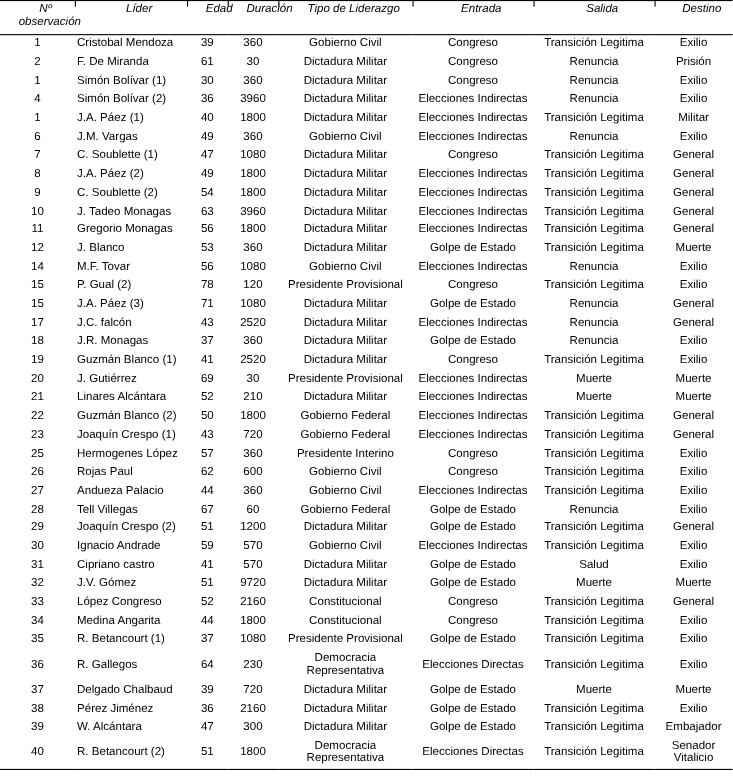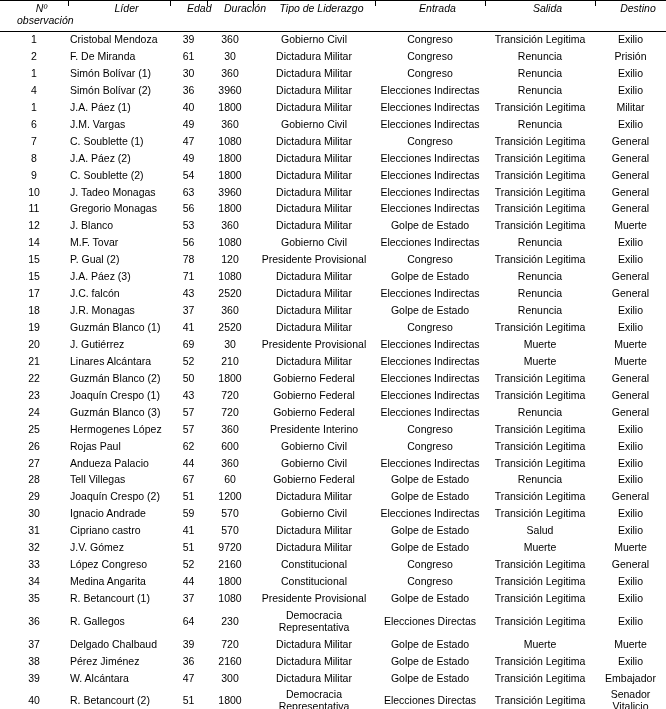--- a/index.html
+++ b/index.html
@@ -315,30 +315,20 @@
           <td>23</td>
           <td class="lider">Joaquín Crespo (1)</td>
           <td>43</td>
           <td>720</td>
           <td>Gobierno Federal</td>
           <td>Elecciones Indirectas</td>
           <td>Transición Legitima</td>
           <td>General</td>
         </tr>
         <tr>
-          <td>24</td>
-          <td class="lider">Guzmán Blanco (3)</td>
-          <td>57</td>
-          <td>720</td>
-          <td>Gobierno Federal</td>
-          <td>Elecciones Indirectas</td>
-          <td>Renuncia</td>
-          <td>General</td>
-        </tr>
-        <tr>
           <td>25</td>
           <td class="lider">Hermogenes López</td>
           <td>57</td>
           <td>360</td>
           <td>Presidente Interino</td>
           <td>Congreso</td>
           <td>Transición Legitima</td>
           <td>Exilio</td>
         </tr>
         <tr>

